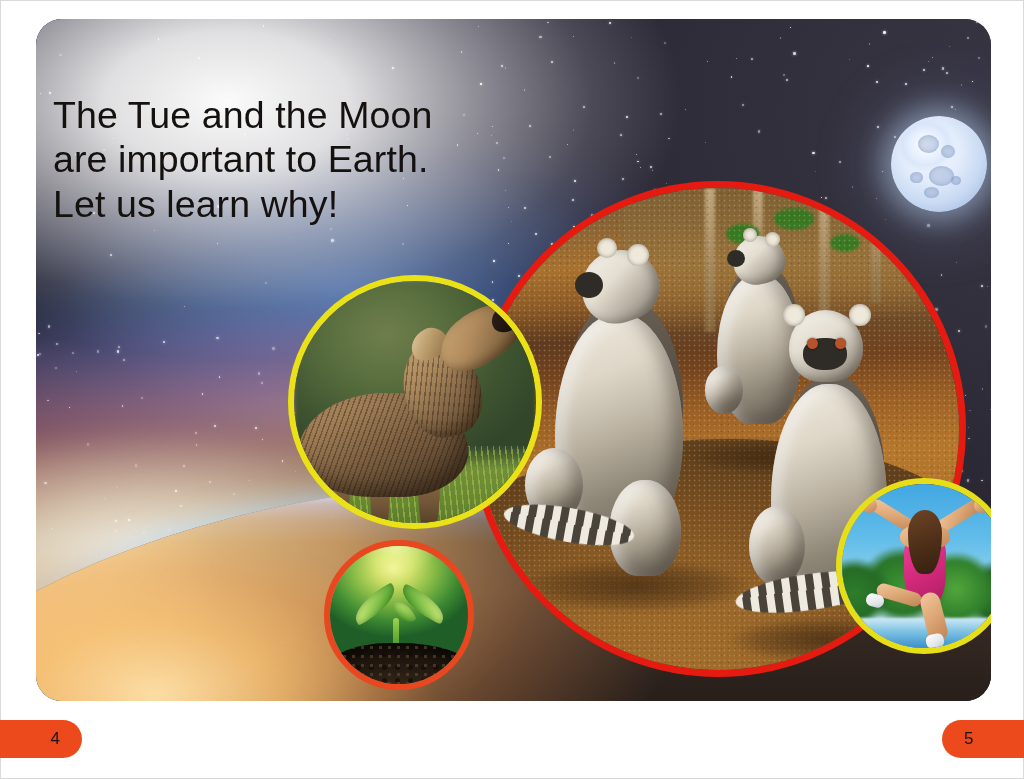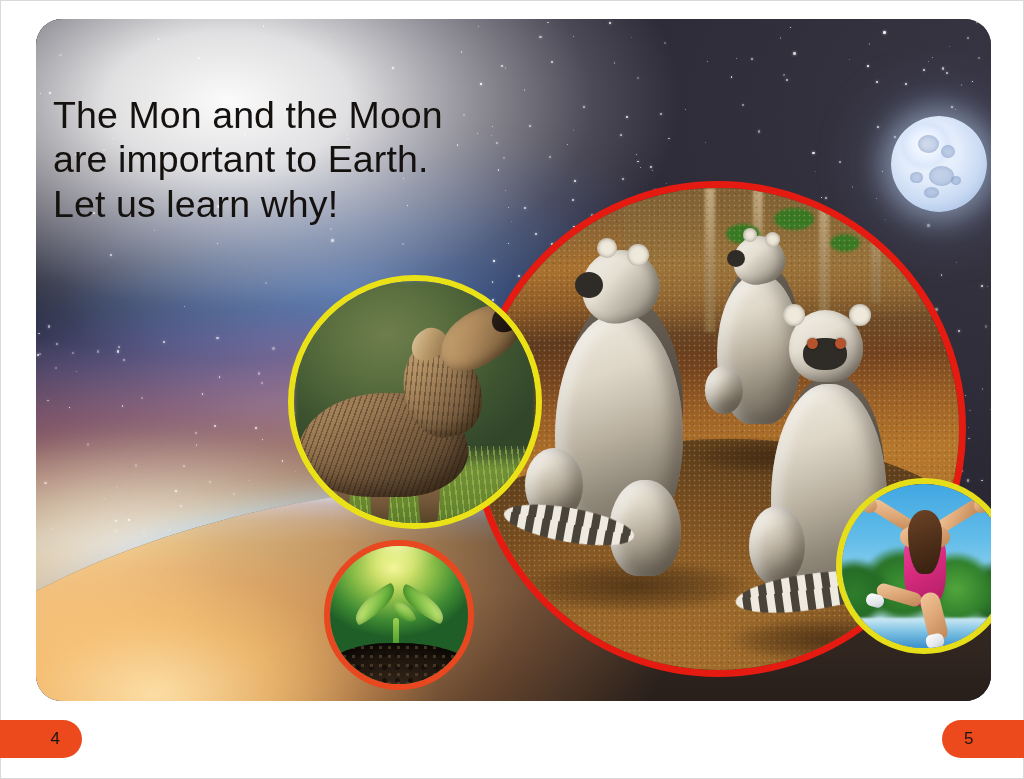--- a/index.html
+++ b/index.html
@@ -912,21 +912,21 @@
         <div class="g-part g-hair" style="left:66px;top:26px;width:34px;height:64px;border-radius:48% 48% 40% 40% / 36% 36% 64% 64%;"></div>
 
         <div class="g-part g-skin" style="left:34px;top:104px;width:46px;height:14px;border-radius:8px;transform:rotate(16deg);"></div>
         <div class="g-part g-skin" style="left:82px;top:108px;width:20px;height:50px;border-radius:10px;transform:rotate(-14deg);"></div>
         <div class="g-part g-shoe" style="left:24px;top:110px;width:18px;height:13px;border-radius:6px;transform:rotate(14deg);"></div>
         <div class="g-part g-shoe" style="left:84px;top:150px;width:18px;height:14px;border-radius:6px;transform:rotate(-10deg);"></div>
       </div>
     </div>
   </div>
 
-  <div class="headline">The Mon and the Moon
+  <div class="headline">The Tue and the Moon
 are important to Earth.
 Let us learn why!</div>
 
   <div class="pagenum pagenum-left">4</div>
 
   <div class="pagenum pagenum-right">5</div>
 
 </div>
 
 </body></html>

